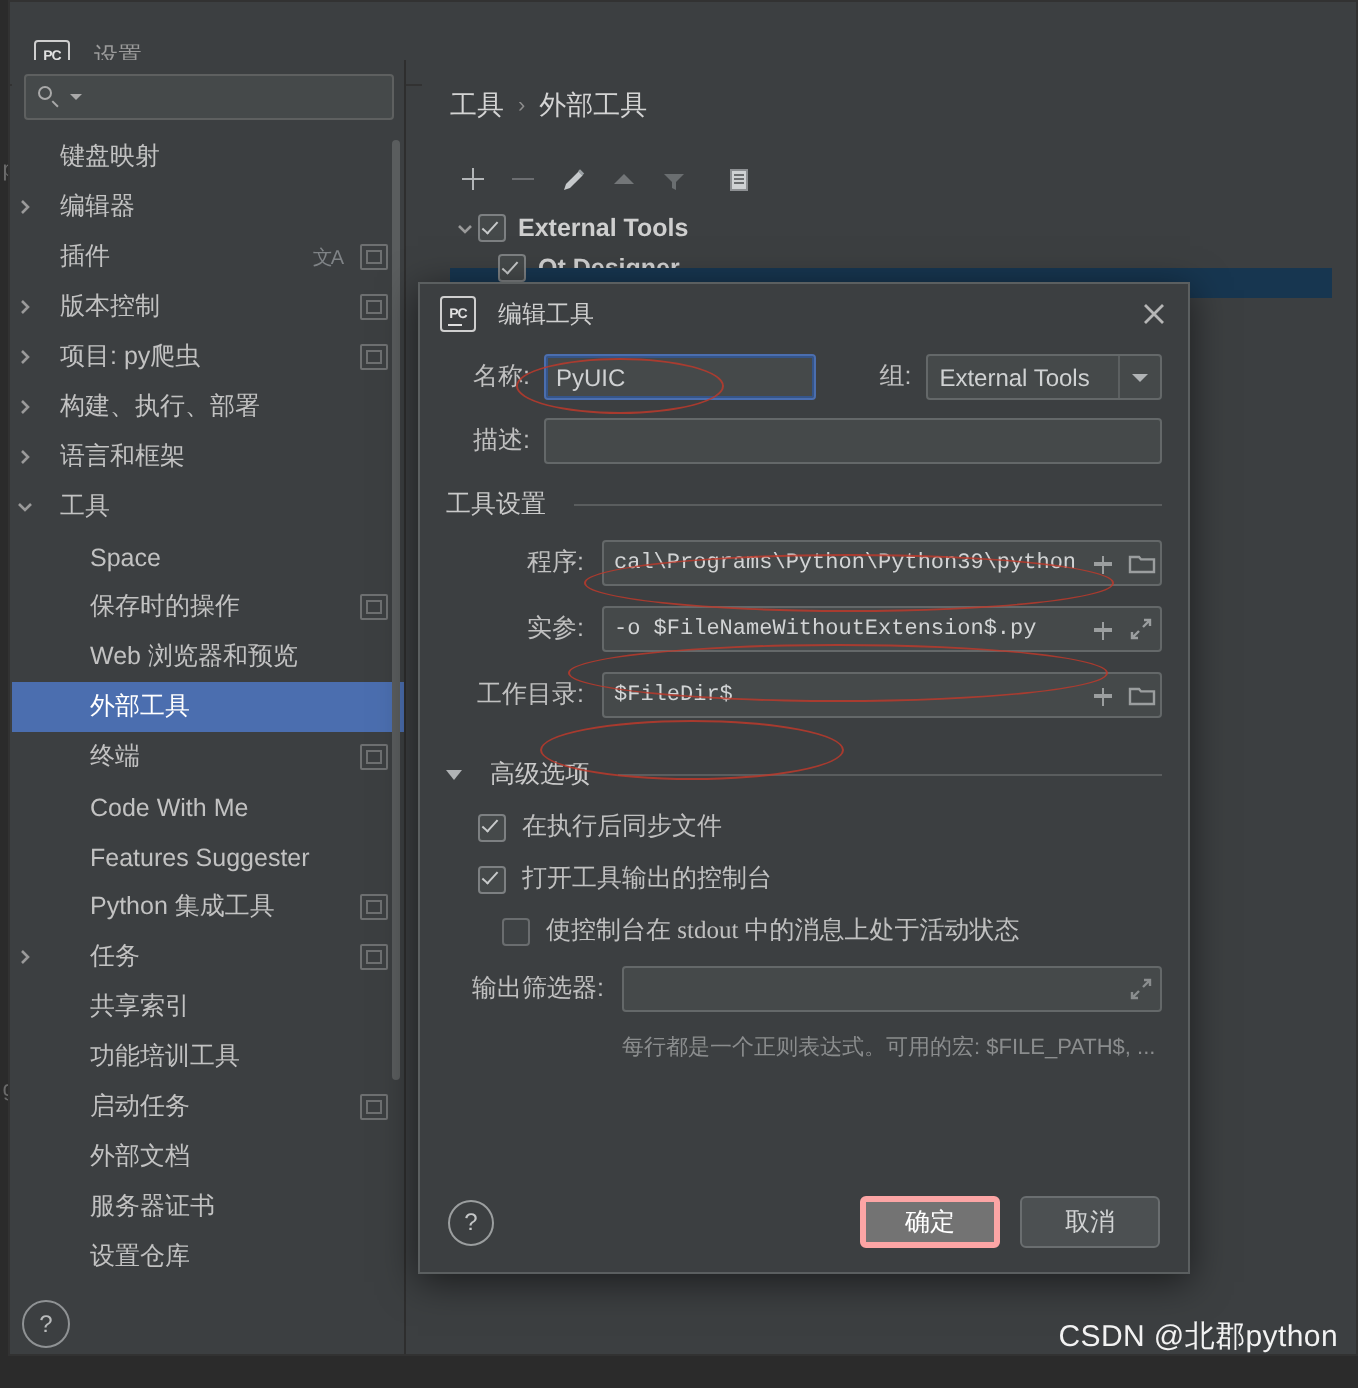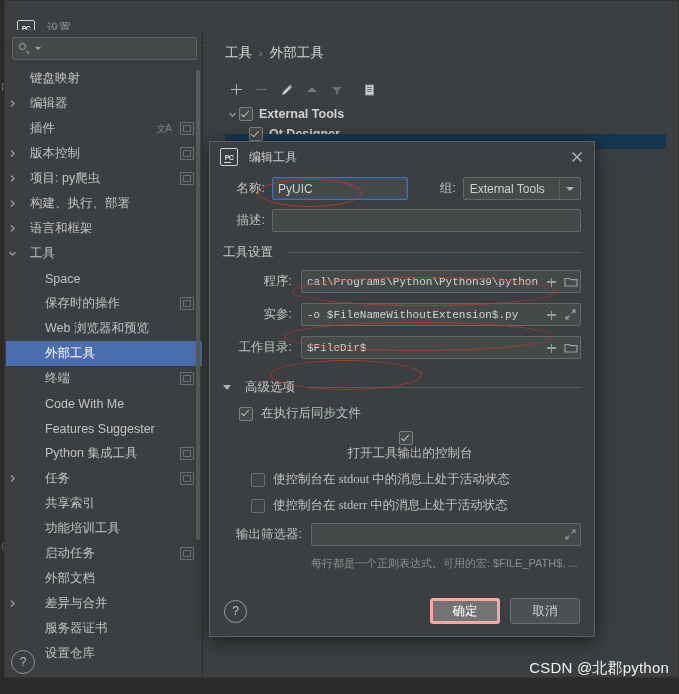--- a/index.html
+++ b/index.html
@@ -730,28 +730,20 @@
             <span class="nav-label" style="padding-left: 26px;">功能培训工具</span>
           </div>
           <div class="nav-item">
             <span class="nav-arrow"></span>
             <span class="nav-label" style="padding-left: 26px;">启动任务</span>
             <span class="nav-badge"></span>
           </div>
           <div class="nav-item">
             <span class="nav-arrow"></span>
             <span class="nav-label" style="padding-left: 26px;">外部文档</span>
-          </div>
-          <div class="nav-item">
-            <span class="nav-arrow">
-              <svg width="9" height="9" viewBox="0 0 9 9">
-                <path d="M3 1.5l3 3-3 3" stroke="#9a9a9a" stroke-width="1.3" fill="none"></path>
-              </svg>
-            </span>
-            <span class="nav-label" style="padding-left: 26px;">差异与合并</span>
           </div>
           <div class="nav-item">
             <span class="nav-arrow"></span>
             <span class="nav-label" style="padding-left: 26px;">服务器证书</span>
           </div>
           <div class="nav-item">
             <span class="nav-arrow"></span>
             <span class="nav-label" style="padding-left: 26px;">设置仓库</span>
           </div>
         </div>
@@ -894,34 +886,30 @@
         <span class="sect-caret"></span>
         <span class="st">高级选项</span>
         <span class="line"></span>
       </div>
 
       <div class="chk-row" style="padding-left:16px;">
         <span class="cbx checked"></span>
         <span>在执行后同步文件</span>
       </div>
 
-      <div class="chk-row" style="padding-left:16px;flex-direction:column;">
+      <div class="chk-row" style="padding-left:16px;">
         <span class="cbx checked"></span>
         <span>打开工具输出的控制台</span>
       </div>
 
       <div class="chk-row indent">
         <span class="cbx unchecked"></span>
         <span>使控制台在 stdout 中的消息上处于活动状态</span>
       </div>
 
-      <div class="chk-row indent">
-        <span class="cbx unchecked"></span>
-        <span>使控制台在 stderr 中的消息上处于活动状态</span>
-      </div>
 
       <div class="tool-row" style="margin-top:8px;">
         <span class="tool-lbl" style="width:88px;">输出筛选器:</span>
         <span class="tool-field">
           <span class="tool-val"></span>
           <span class="field-btn">
             <svg width="13" height="13" viewBox="0 0 13 13">
               <path d="M8 2h3v3M11 2L7.5 5.5M5 11H2V8M2 11l3.5-3.5" stroke="#8a8d8e" stroke-width="1.2" fill="none"></path>
             </svg>
           </span>

